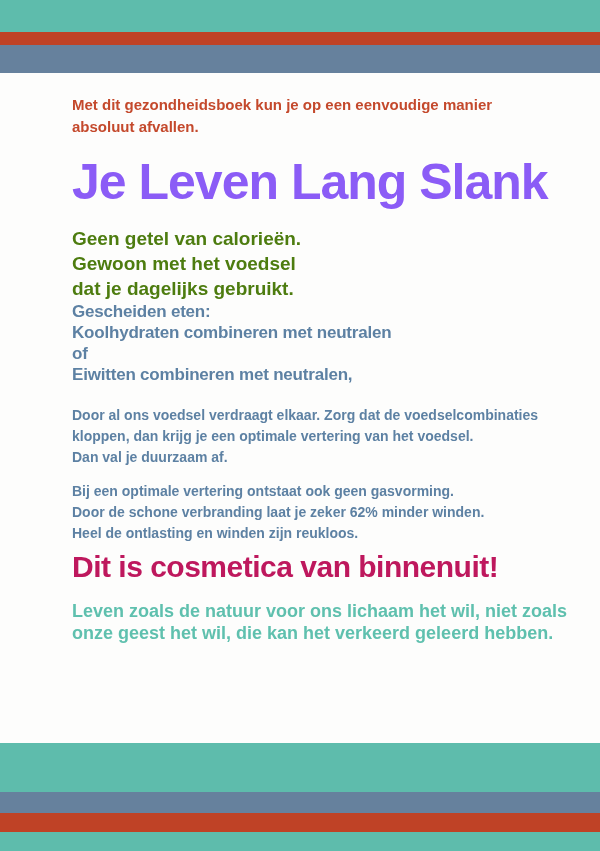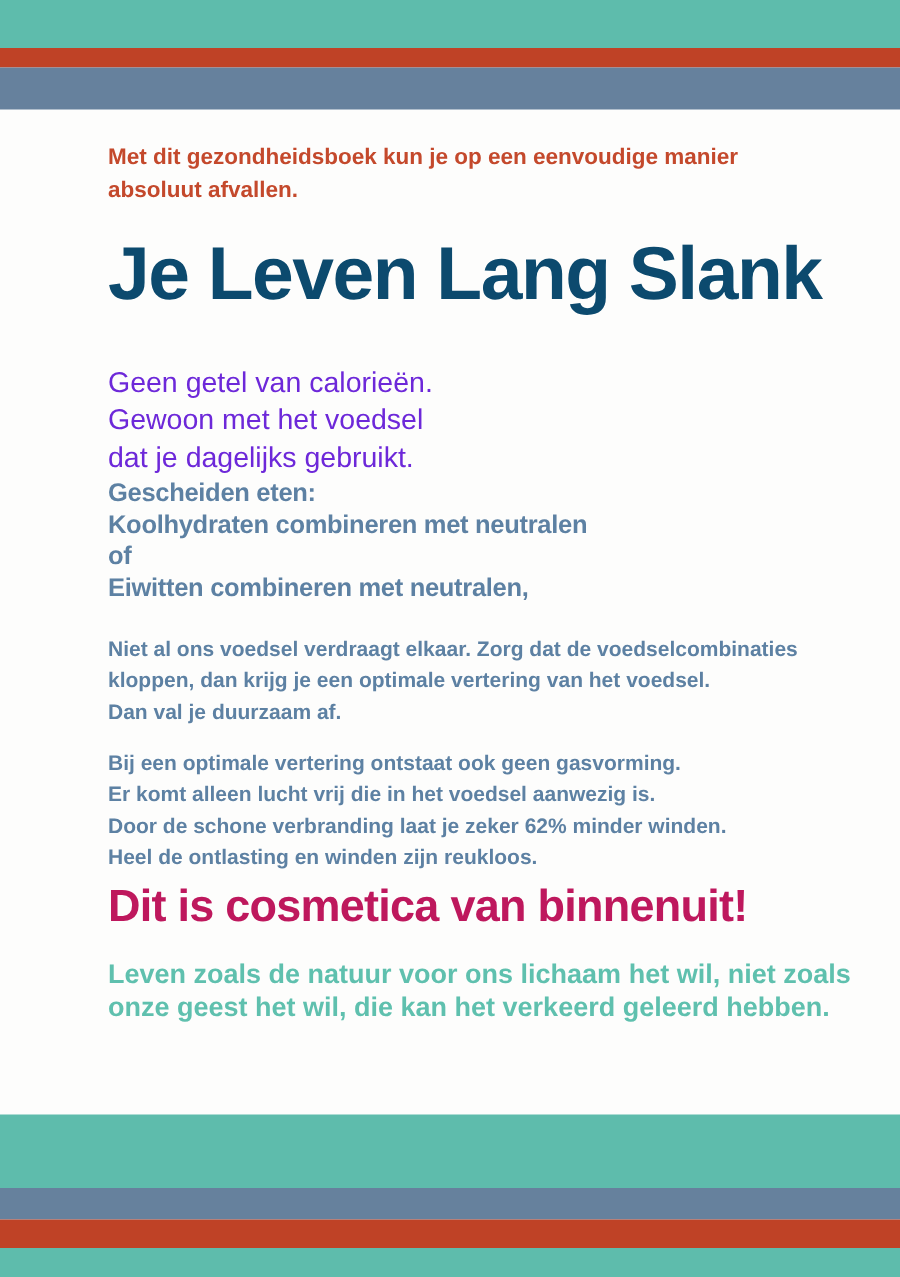--- a/index.html
+++ b/index.html
@@ -37,27 +37,27 @@
 
   .intro {
     margin-top: 21px;
     font-size: 15px; line-height: 22px; font-weight: bold;
     color: #c4492c;
   }
   .title {
     margin-top: 17px;
     font-size: 50px; line-height: 54px; font-weight: bold;
     letter-spacing: -1px;
-    color: #0c4a6e;
+    color: #8b5cf6;
     white-space: nowrap;
   }
   .subtitle {
-    margin-top: 34px;
-    font-size: 19px; line-height: 25px; font-weight: normal;
-    color: #6d28d9;
+    margin-top: 17px;
+    font-size: 19px; line-height: 25px; font-weight: bold;
+    color: #4d7c0f;
   }
   .method {
     font-size: 17px; line-height: 21px; font-weight: bold;
     letter-spacing: -0.2px;
     color: #5d81a3;
   }
   .para1 {
     margin-top: 20px;
     font-size: 14px; line-height: 21px; font-weight: bold;
     color: #5d81a3;
@@ -107,28 +107,27 @@
     </div>
 
     <div class="method">
       <div>Gescheiden eten:</div>
       <div>Koolhydraten combineren met neutralen</div>
       <div>of</div>
       <div>Eiwitten combineren met neutralen,</div>
     </div>
 
     <div class="para1">
-      <div>Niet al ons voedsel verdraagt elkaar. Zorg dat de voedselcombinaties</div>
+      <div>Door al ons voedsel verdraagt elkaar. Zorg dat de voedselcombinaties</div>
       <div>kloppen, dan krijg je een optimale vertering van het voedsel.</div>
       <div>Dan val je duurzaam af.</div>
     </div>
 
     <div class="para2">
       <div>Bij een optimale vertering ontstaat ook geen gasvorming.</div>
-      <div>Er komt alleen lucht vrij die in het voedsel aanwezig is.</div>
       <div>Door de schone verbranding laat je zeker 62% minder winden.</div>
       <div>Heel de ontlasting en winden zijn reukloos.</div>
     </div>
 
     <div class="headline">Dit is cosmetica van binnenuit!</div>
 
     <div class="closing">
       <div>Leven zoals de natuur voor ons lichaam het wil, niet zoals</div>
       <div>onze geest het wil, die kan het verkeerd geleerd hebben.</div>
     </div>

